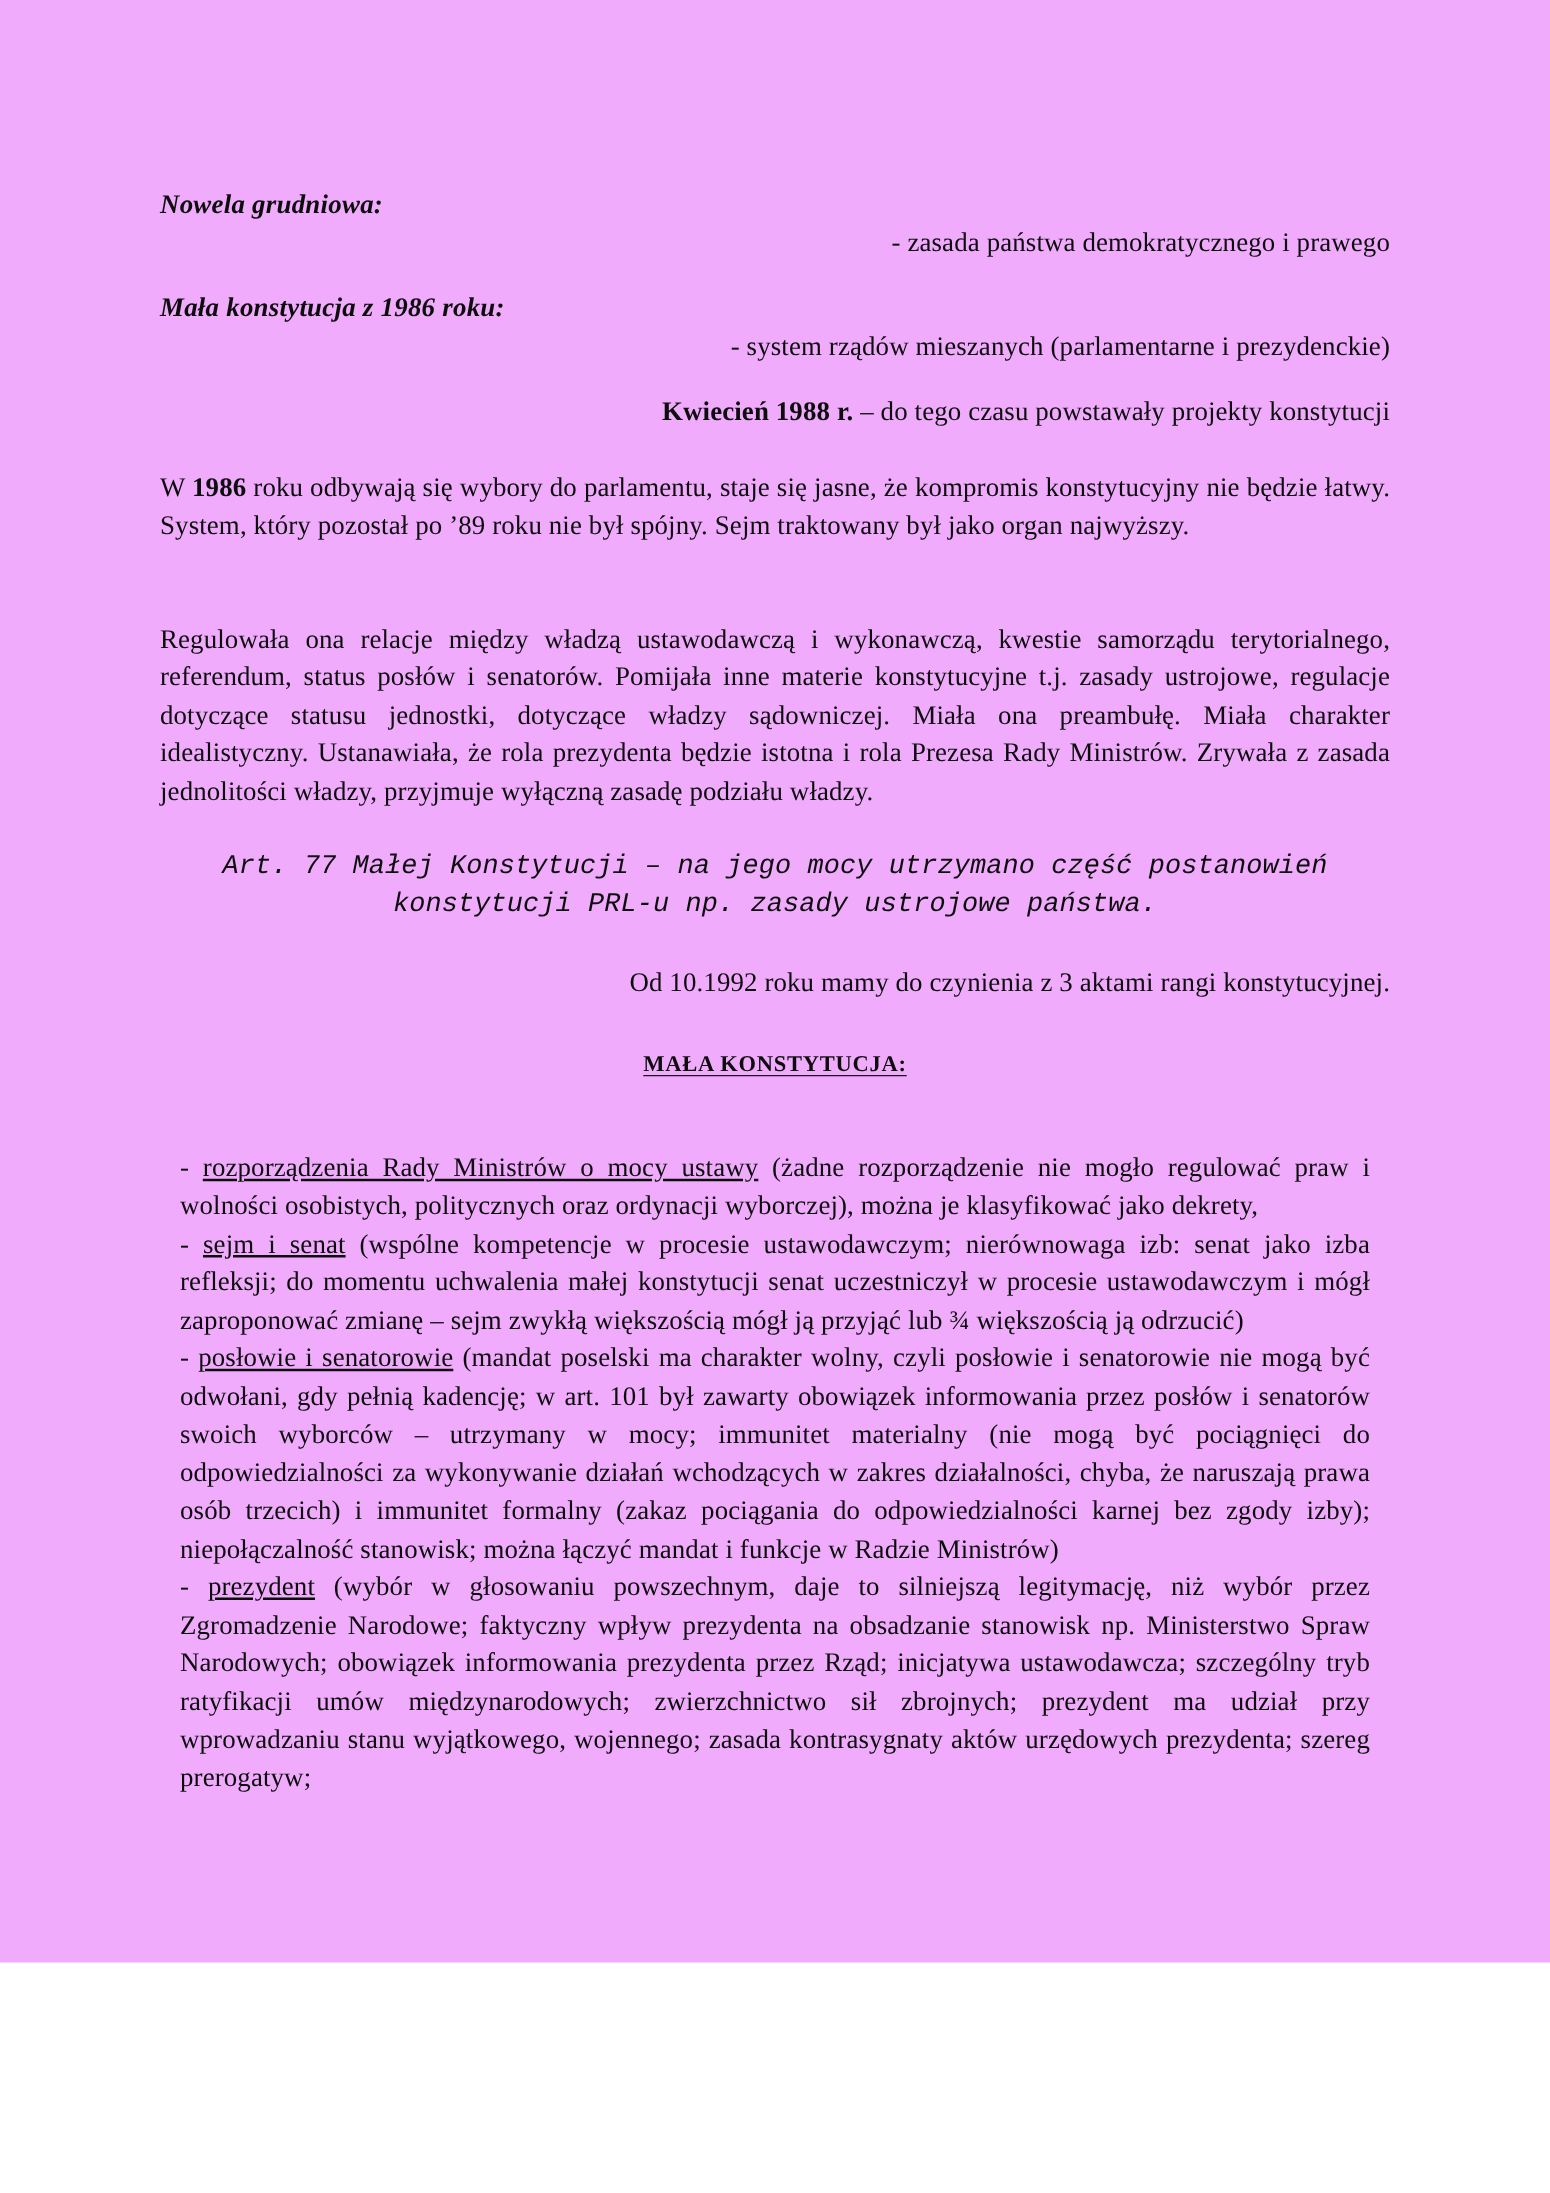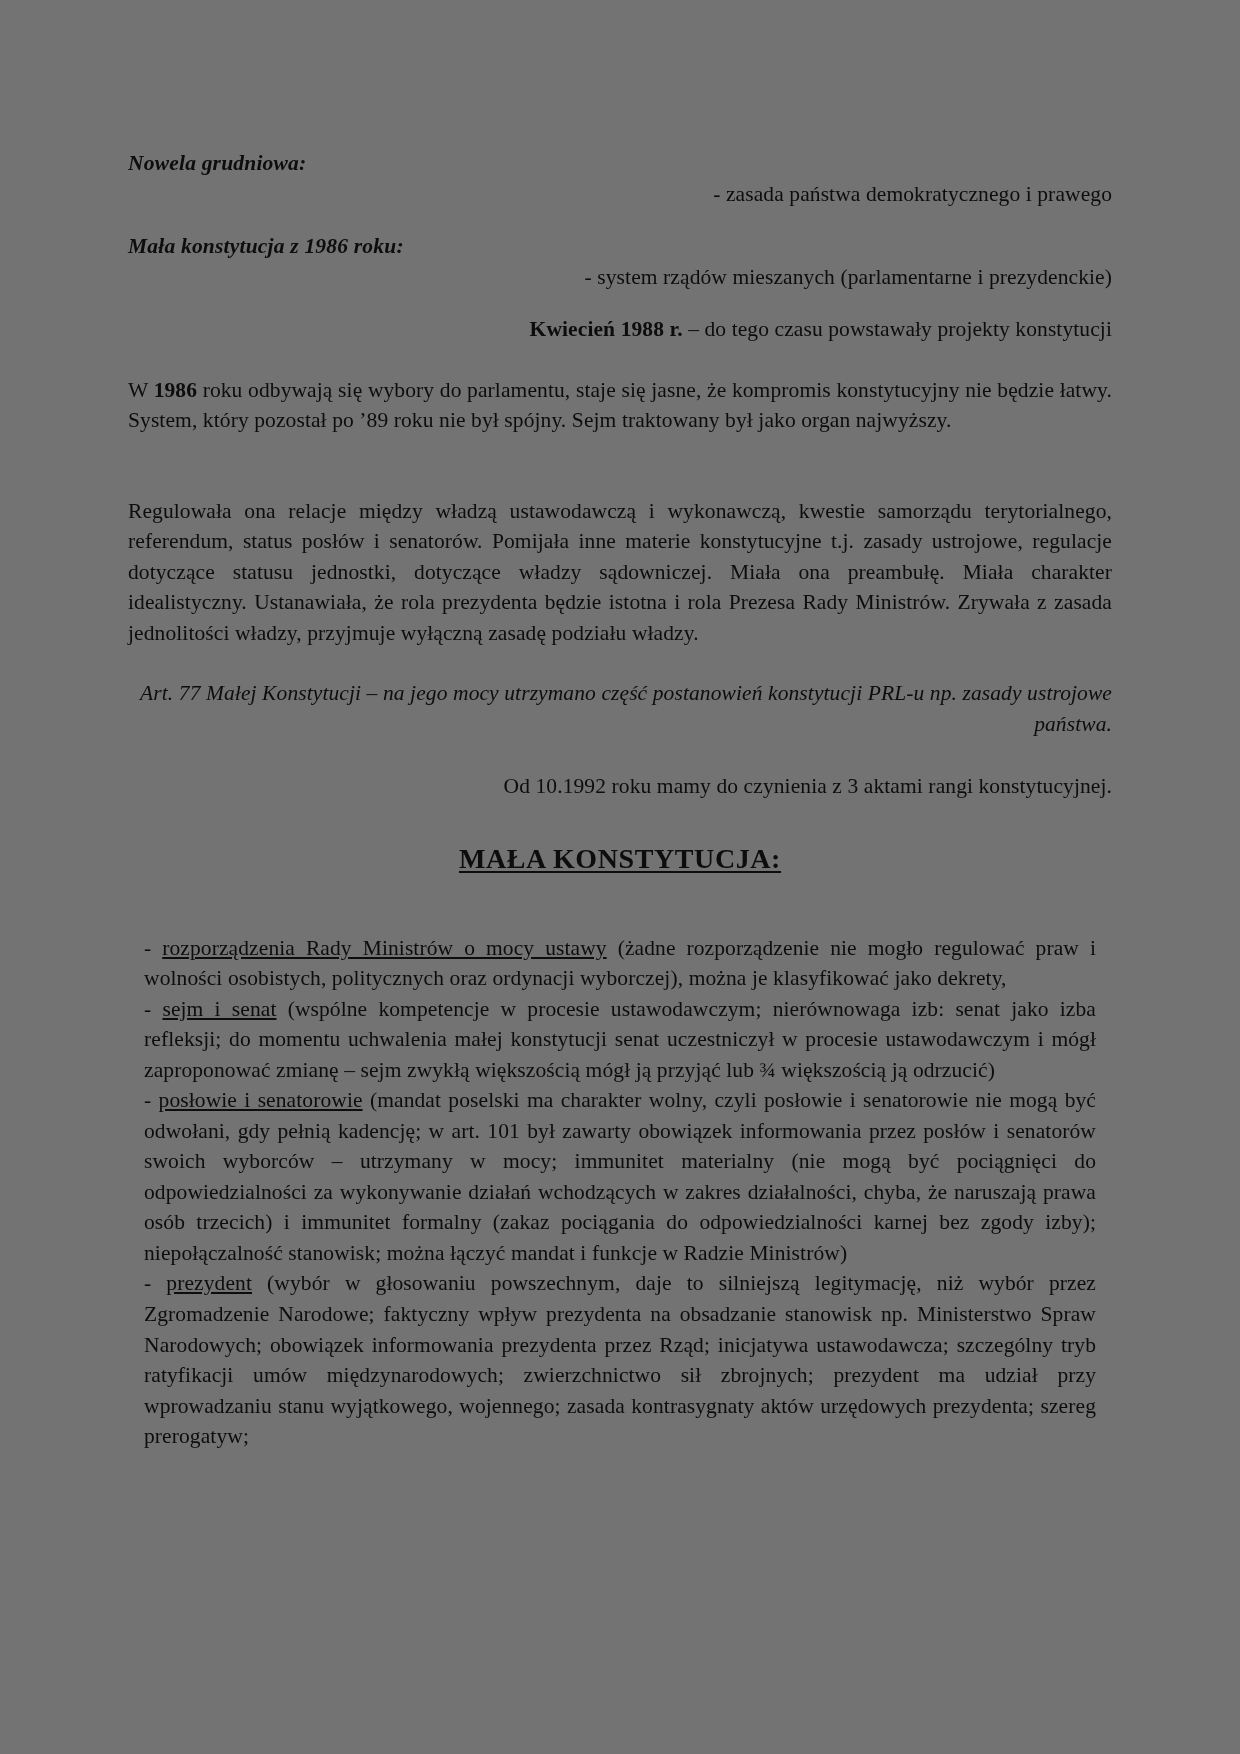--- a/index.html
+++ b/index.html
@@ -11,24 +11,24 @@
   body {
     width: 1240px;
     height: 1754px;
     font-family: "Liberation Serif", "DejaVu Serif", serif;
     color: #0d0d0d;
     -webkit-font-smoothing: none;
   }
   .page {
     position: relative;
     width: 1240px;
-    height: 1754px;
+    height: 1570px;
     box-sizing: border-box;
     padding: 148px 128px 60px 128px;
-    background: #737373;
+    background: #f0abfc;
   }
   .doc {
     width: 984px;
     font-size: 21.5px;
     line-height: 1.42;
     text-align: justify;
     text-justify: inter-word;
     letter-spacing: 0.1px;
   }
   .blk {
@@ -49,31 +49,32 @@
     text-align: left;
     font-size: 21.5px;
     letter-spacing: 0.2px;
   }
   .dash-line {
     text-align: right;
   }
   .centered-head {
     text-align: center;
     font-weight: bold;
-    font-size: 28px;
+    font-size: 18px;
     letter-spacing: 0.6px;
   }
   .centered-head .u {
     text-decoration: underline;
     text-underline-offset: 3px;
   }
   .ital-para {
     font-style: italic;
-    text-align: right;
+    text-align: center;
     line-height: 1.45;
+    font-family: Liberation Mono, monospace;
   }
   .bullet {
     text-align: justify;
     text-justify: inter-word;
   }
   .bullet-list { margin: 16px; padding: 0; }
 </style>
 </head>
 <body>
 

